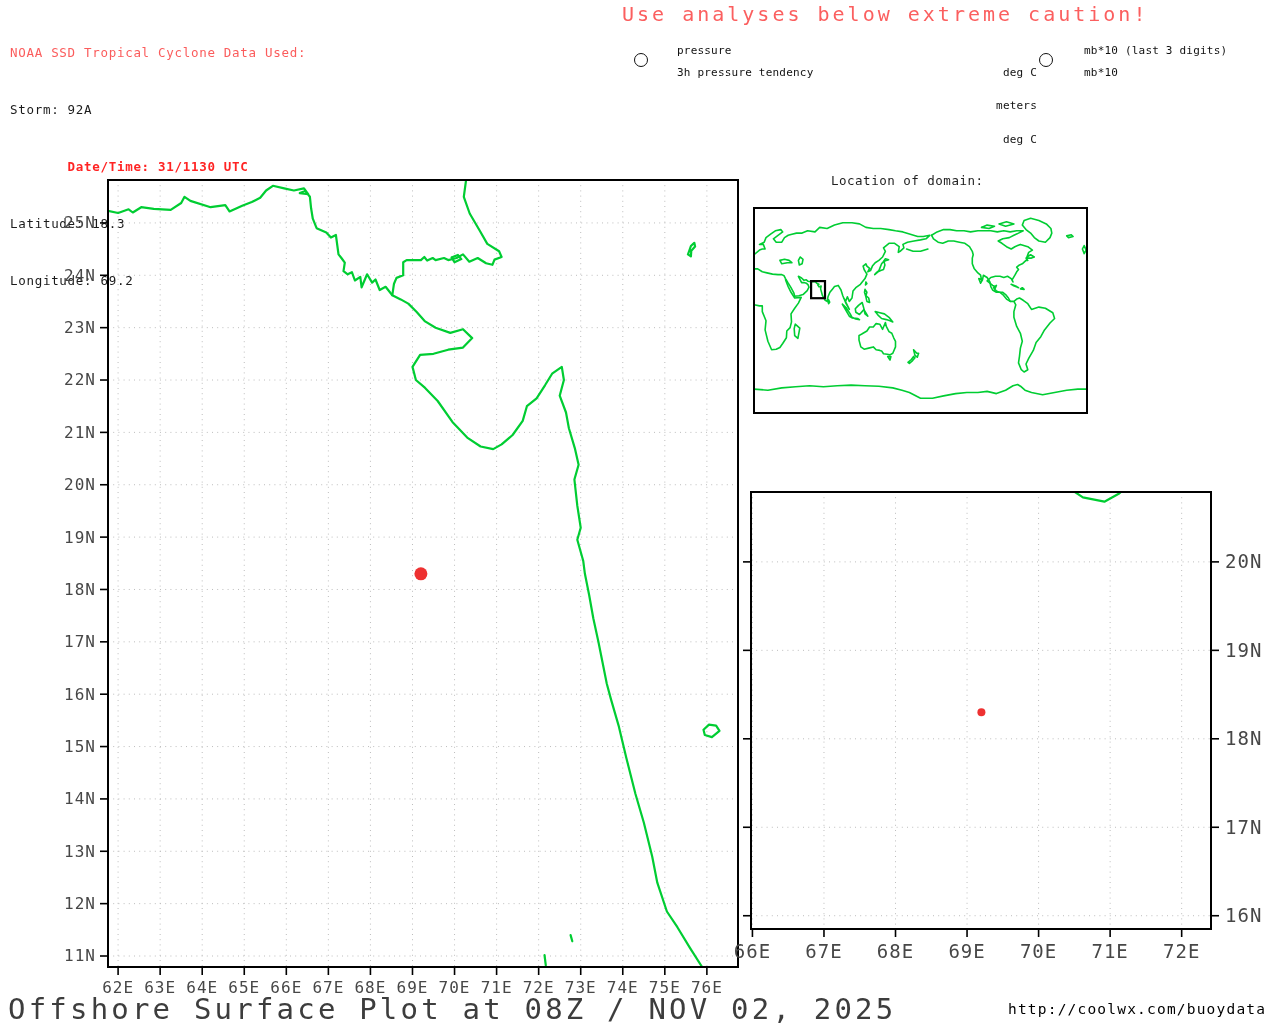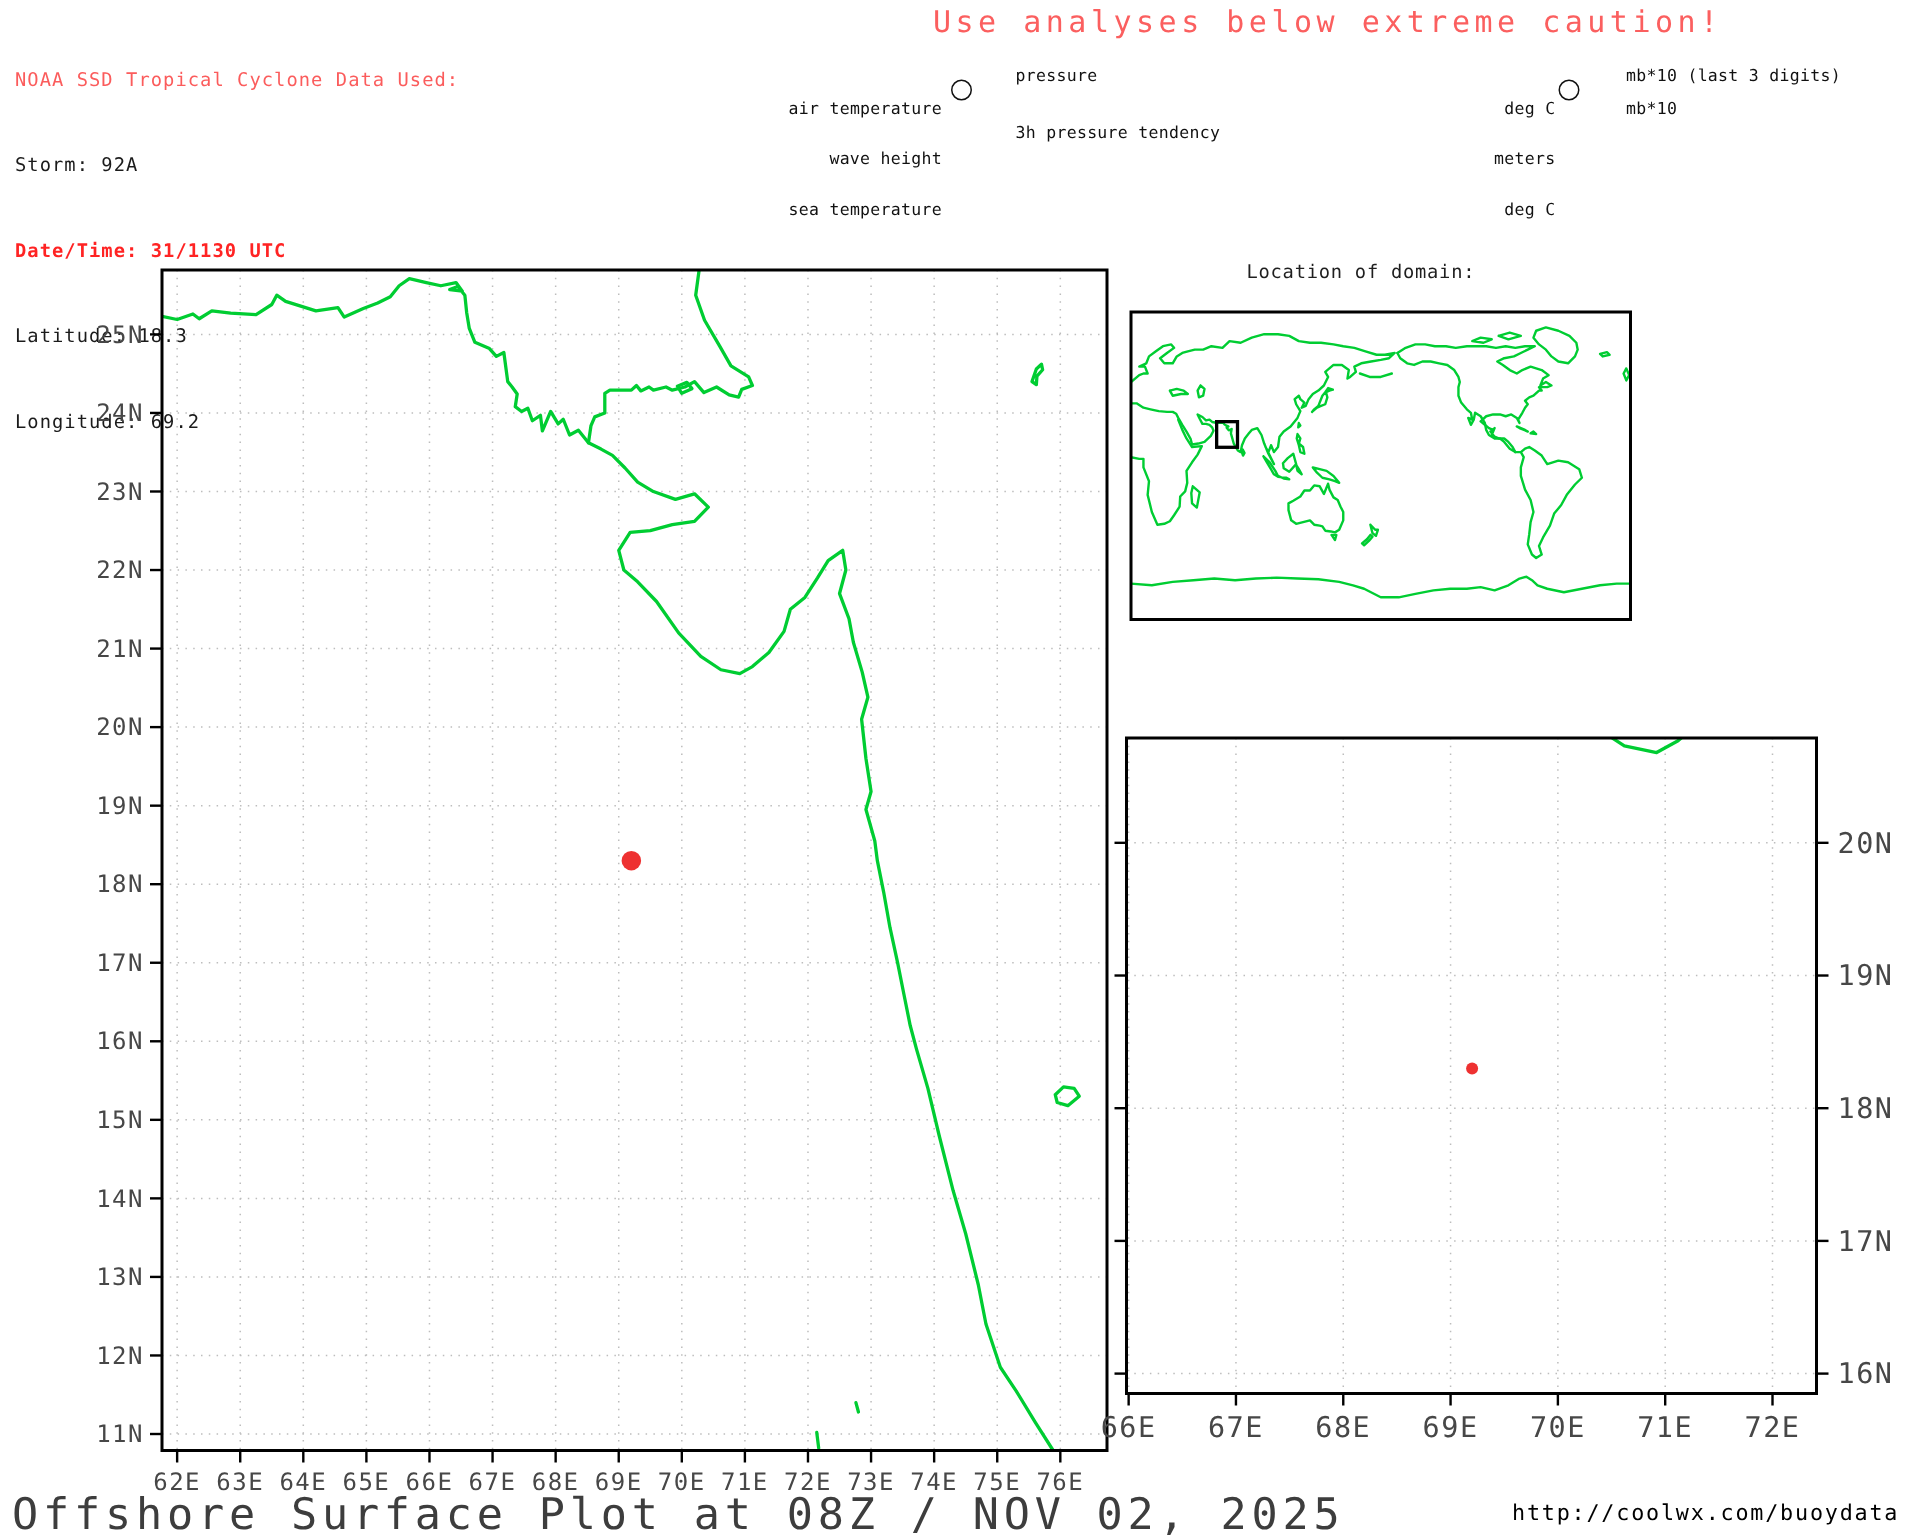--- a/index.html
+++ b/index.html
@@ -2,30 +2,30 @@
 <html><head>
 <meta charset="utf-8">
 <style>
   html,body{margin:0;padding:0;background:#ffffff;}
   #stage{position:relative;width:1280px;height:1024px;background:#ffffff;overflow:hidden;
          font-family:"DejaVu Sans Mono",monospace;}
   .abs{position:absolute;white-space:pre;}
   
   #storm-info{left:10px;top:5px;font-size:12.5px;line-height:19px;letter-spacing:0.7px;}
   .ln-red{color:#fb5c5c;}
-  .ln-redbold{color:#ff2323;font-weight:bold;}
+  .ln-redbold{color:#ff2323;font-weight:bold;text-align:center;}
   .ln-blk{color:#1b1b1b;}
   
   #caution{left:622px;top:2px;font-size:20px;letter-spacing:3px;color:#fb5f5f;}
   
   .leg-left{text-align:right;font-size:11px;line-height:11.3px;color:#111;letter-spacing:0.2px;}
   #leg1-left{left:468px;top:44px;width:160px;}
   #leg2-left{left:975px;top:44px;width:62px;}
   .leg-item{font-size:11px;color:#111;letter-spacing:0.2px;margin-left:24px;}
-  #leg1-r1{left:653px;top:44px;} #leg1-r2{left:653px;top:82px;}
+  #leg1-r1{left:653px;top:44px;} #leg1-r2{left:653px;top:66px;}
   #leg2-r1{left:1060px;top:44px;} #leg2-r2{left:1060px;top:66px;}
   .circ{position:absolute;width:12px;height:12px;border:1.6px solid #111;border-radius:50%;background:#fff;}
   #circ1{left:634px;top:53px;} #circ2{left:1039px;top:53px;}
   
   #warning{left:170px;top:143px;font-size:12.5px;letter-spacing:1.2px;color:#fb5c5c;}
   
   #inset-title{left:815px;top:173px;font-size:12.5px;letter-spacing:0.5px;color:#1f1f1f;margin-left:16px;}
   
   #footer-title{left:8px;top:992px;font-size:29px;letter-spacing:3.2px;color:#3d3d3d;}
   #footer-url{left:1008px;top:1001px;font-size:14.5px;letter-spacing:1.2px;color:#000000;}
@@ -48,25 +48,20 @@
   <div class="abs" id="storm-info">
     <div class="ln-red">NOAA SSD Tropical Cyclone Data Used:</div>
     <div class="ln-blk">Storm: 92A</div>
     <div class="ln-redbold">Date/Time: 31/1130 UTC</div>
     <div class="ln-blk">Latitude: 18.3</div>
     <div class="ln-blk">Longitude: 69.2</div>
   </div>
 
   <div class="abs" id="caution">Use analyses below extreme caution!</div>
 
-  <div class="abs leg-left" id="leg1-left">
-    <div>air temperature</div>
-    <div>wave height</div>
-    <div>sea temperature</div>
-  </div>
   <span class="circ" id="circ1"></span>
   <div class="abs leg-item" id="leg1-r1">pressure</div>
   <div class="abs leg-item" id="leg1-r2">3h pressure tendency</div>
 
   <div class="abs leg-left" id="leg2-left">
     <div>deg C</div>
     <div>meters</div>
     <div>deg C</div>
   </div>
   <span class="circ" id="circ2"></span>

